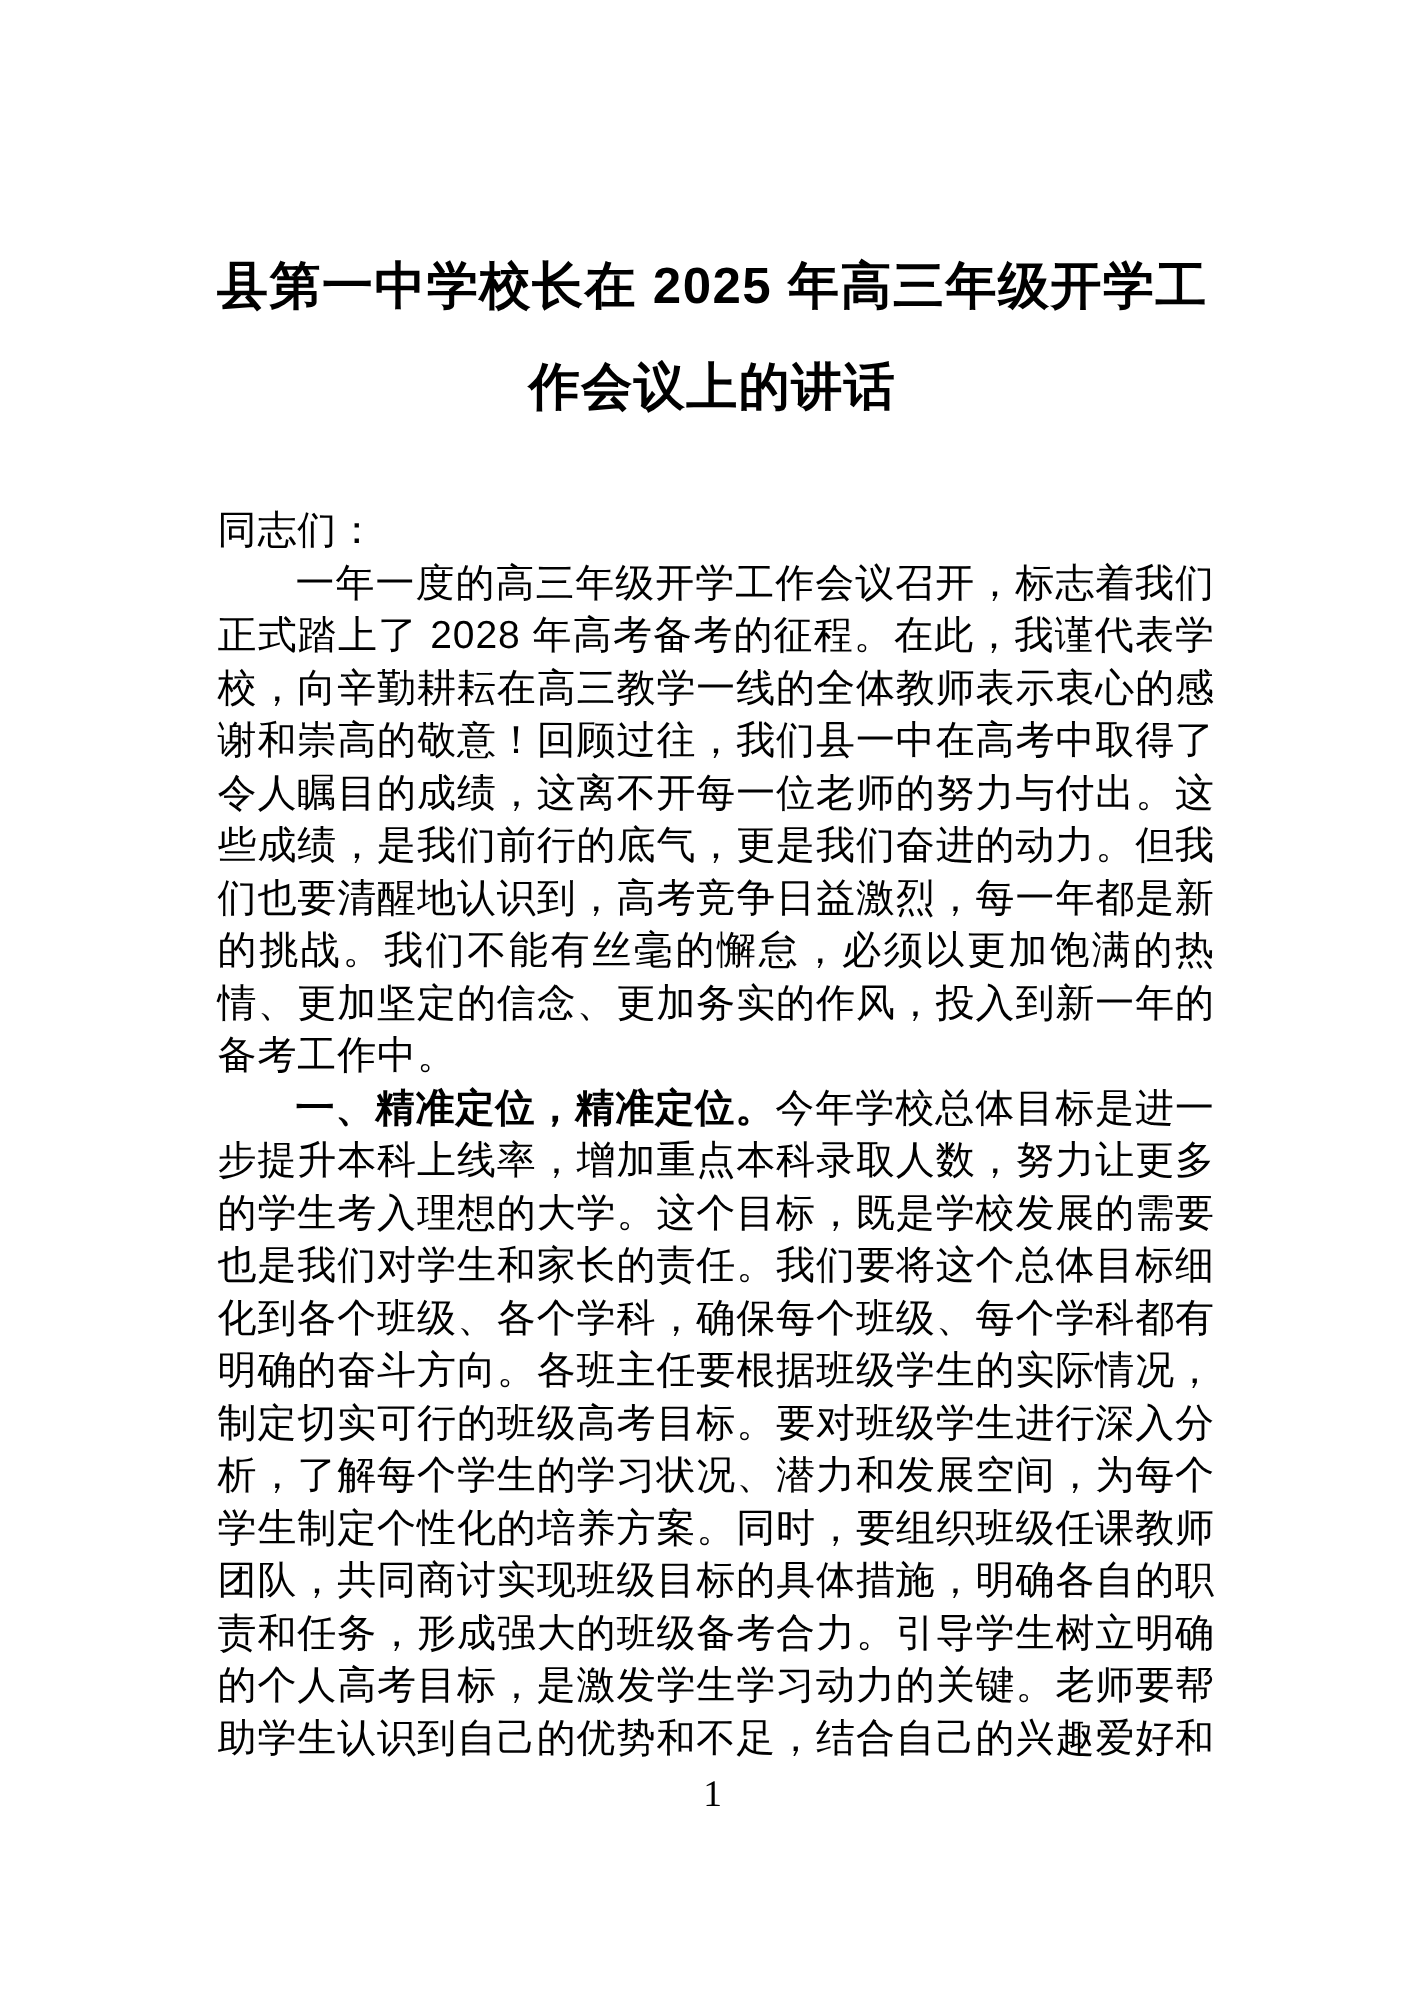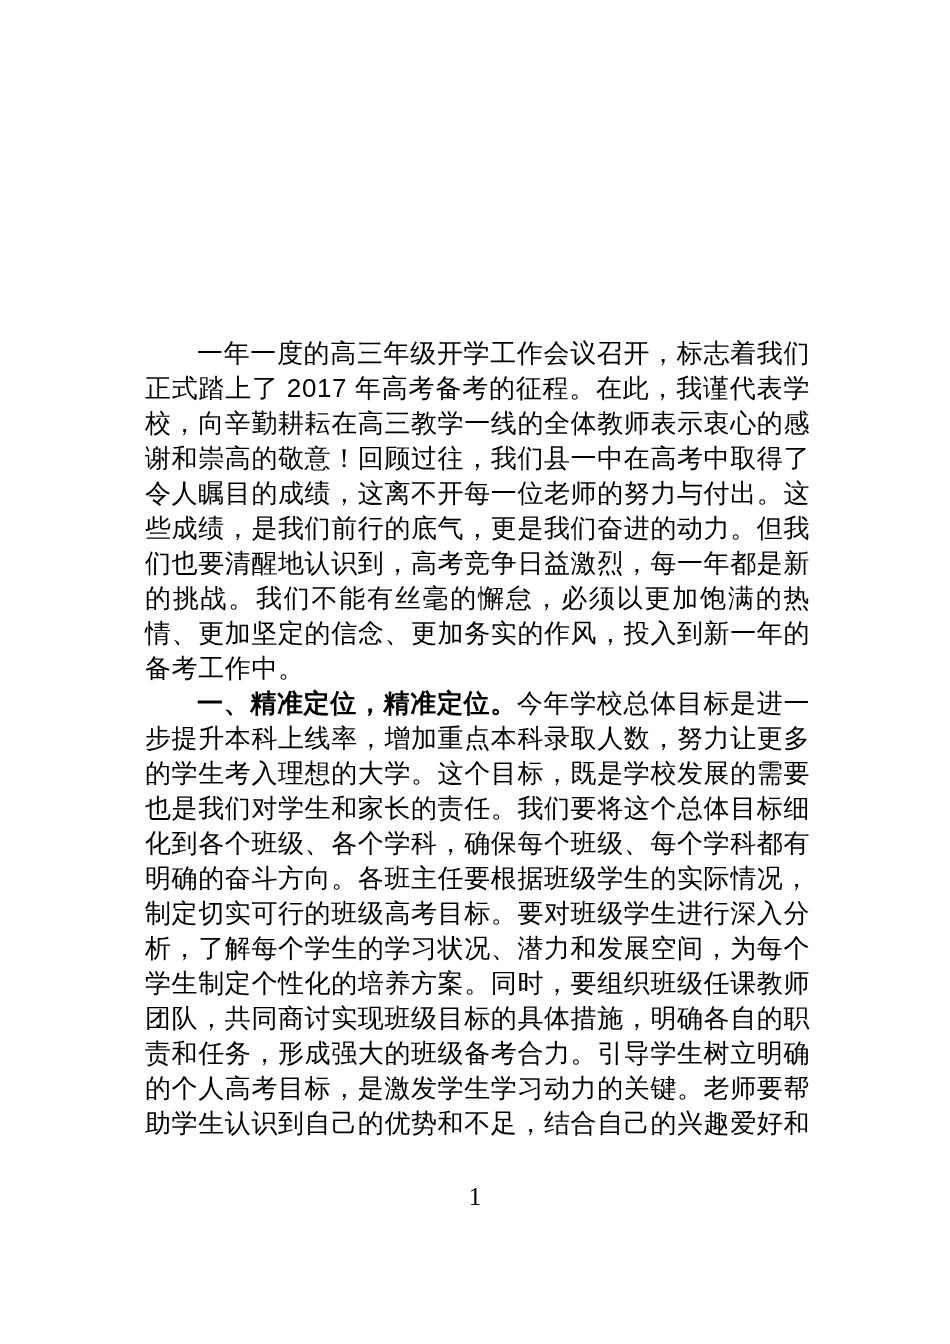--- a/index.html
+++ b/index.html
@@ -59,25 +59,27 @@
     font-family: "Liberation Serif", serif;
     font-size: 25px;
     color: #000000;
   }
 </style>
 </head>
 <body>
 
 <div class="page">
 
+  <h1 class="doc-title">县第一中学校长在 2025 年高三年级开学工作会议上的讲话</h1>
 
   <div class="doc-body">
 
+    <p class="para">同志们：</p>
 
-    <p class="para indent">一年一度的高三年级开学工作会议召开，标志着我们正式踏上了 2017 年高考备考的征程。在此，我谨代表学校，向辛勤耕耘在高三教学一线的全体教师表示衷心的感谢和崇高的敬意！回顾过往，我们县一中在高考中取得了令人瞩目的成绩，这离不开每一位老师的努力与付出。这些成绩，是我们前行的底气，更是我们奋进的动力。但我们也要清醒地认识到，高考竞争日益激烈，每一年都是新的挑战。我们不能有丝毫的懈怠，必须以更加饱满的热情、更加坚定的信念、更加务实的作风，投入到新一年的备考工作中。</p>
+    <p class="para indent">一年一度的高三年级开学工作会议召开，标志着我们正式踏上了 2028 年高考备考的征程。在此，我谨代表学校，向辛勤耕耘在高三教学一线的全体教师表示衷心的感谢和崇高的敬意！回顾过往，我们县一中在高考中取得了令人瞩目的成绩，这离不开每一位老师的努力与付出。这些成绩，是我们前行的底气，更是我们奋进的动力。但我们也要清醒地认识到，高考竞争日益激烈，每一年都是新的挑战。我们不能有丝毫的懈怠，必须以更加饱满的热情、更加坚定的信念、更加务实的作风，投入到新一年的备考工作中。</p>
 
     <p class="para indent"><span class="heading-run">一、精准定位，精准定位。</span><span>今年学校总体目标是进一步提升本科上线率，增加重点本科录取人数，努力让更多的学生考入理想的大学。这个目标，既是学校发展的需要也是我们对学生和家长的责任。我们要将这个总体目标细化到各个班级、各个学科，确保每个班级、每个学科都有明确的奋斗方向。各班主任要根据班级学生的实际情况，制定切实可行的班级高考目标。要对班级学生进行深入分析，了解每个学生的学习状况、潜力和发展空间，为每个学生制定个性化的培养方案。同时，要组织班级任课教师团队，共同商讨实现班级目标的具体措施，明确各自的职责和任务，形成强大的班级备考合力。引导学生树立明确的个人高考目标，是激发学生学习动力的关键。老师要帮助学生认识到自己的优势和不足，结合自己的兴趣爱好和</span></p>
 
   </div>
 
   <div class="page-number">1</div>
 
 </div>
 
 </body></html>

